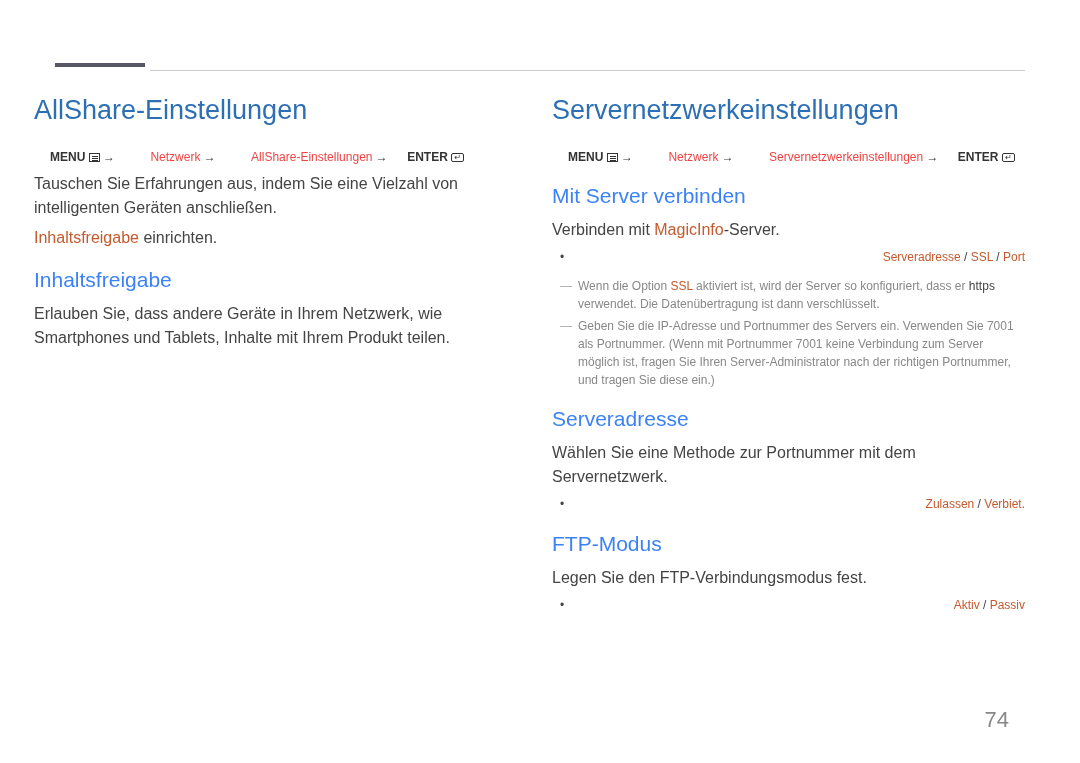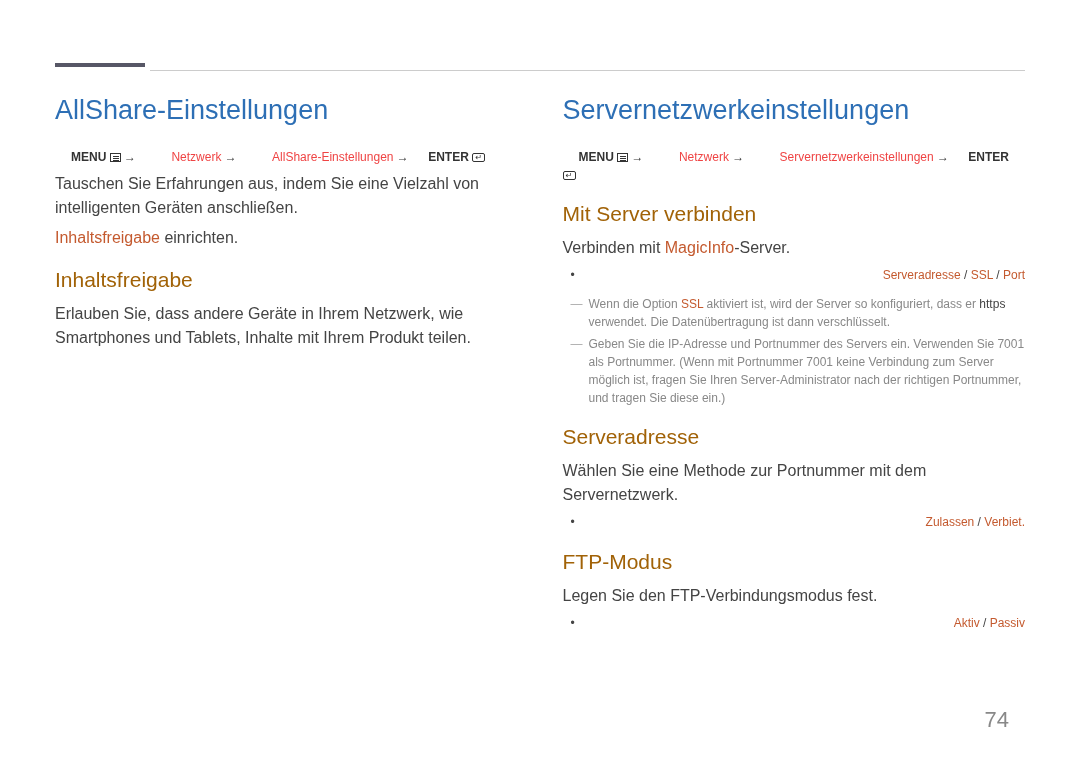--- a/index.html
+++ b/index.html
@@ -22,36 +22,36 @@
   .divider {
     position: absolute;
     top: 70px;
     left: 150px;
     right: 55px;
     height: 1px;
     background: #ccc;
   }
   .page {
     display: flex;
-    padding: 95px 55px 40px 55px;
+    padding: 95px 55px 40px 34px;
     gap: 45px;
   }
   .col {
     flex: 1;
   }
   h1 {
     font-size: 27px;
     font-weight: 400;
     color: #2d6fb5;
     margin-bottom: 22px;
   }
   h2 {
     font-size: 21px;
     font-weight: 400;
-    color: #a16207;
+    color: #3b82f6;
     margin-top: 18px;
     margin-bottom: 10px;
   }
   p {
     font-size: 16px;
     color: #444;
     line-height: 1.5;
     margin-bottom: 6px;
   }
   .crumb {

